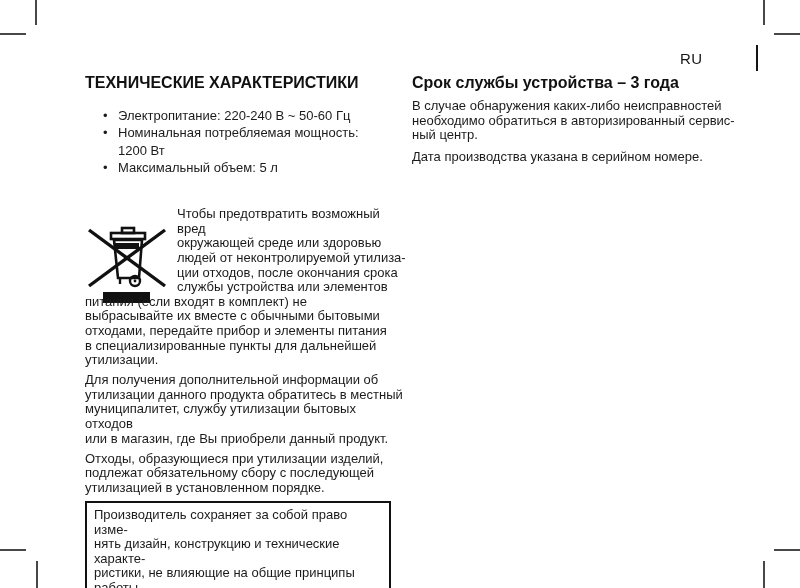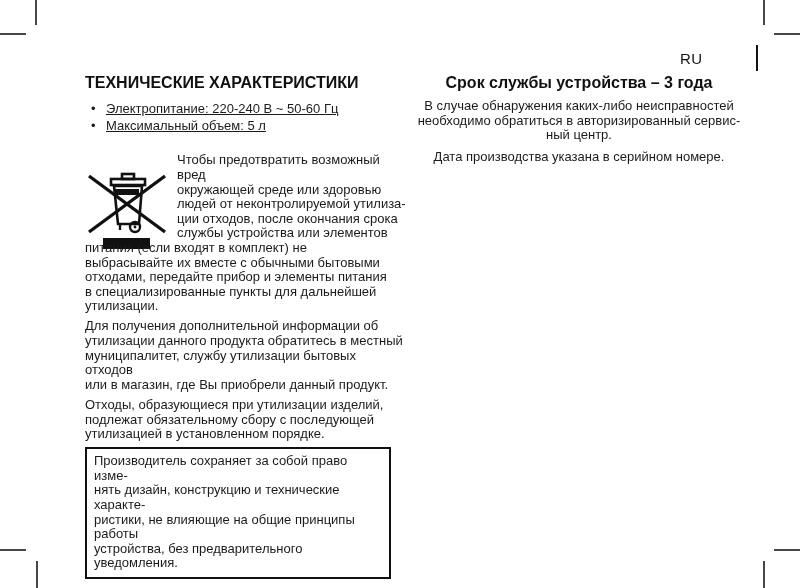--- a/index.html
+++ b/index.html
@@ -14,26 +14,26 @@
 
   .page-header{
     position:absolute;top:45px;left:680px;height:26px;
     display:flex;align-items:center;font-size:15px;color:#141414;gap:44px;
   }
   .page-header .lang{letter-spacing:0.5px;}
   .page-header .sep{width:2px;height:26px;background:#141414;margin:0 7px 0 9px;}
 
   .col{position:absolute;top:75px;font-size:13px;line-height:14.6px;}
   .col-left{left:85px;width:322px;}
-  .col-right{left:412px;width:334px;text-align:center;}
+  .col-right{left:412px;width:334px;}
 
   h1,h3{font-size:16px;font-weight:bold;margin:0 0 9px 0;line-height:16px;color:#111;}
   h2{font-size:19px;font-weight:bold;margin:9px 0 6px 0;line-height:22px;color:#111;letter-spacing:0.2px;}
 
-  ul.specs{list-style:none;margin:4px;padding:0;text-decoration:underline;}
+  ul.specs{list-style:none;margin:16px;padding:0;}
   ul.specs li{
     position:relative;padding-left:17px;line-height:17.4px;
   }
   ul.specs li::before{
     content:"\2022";position:absolute;left:2px;top:0;
   }
 
   .para{margin:0 0 5.5px 0;white-space:pre-line;}
   .para.flow{overflow:visible;}
 
@@ -65,20 +65,21 @@
 <div class="page-header">
   <span class="lang">RU</span>
   <span class="sep"></span>
   <span class="num">37</span>
 </div>
 
 <div class="col col-left">
   <h1>ТЕХНИЧЕСКИЕ ХАРАКТЕРИСТИКИ</h1>
   <ul class="specs">
     <li>Электропитание: 220-240 В ~ 50-60 Гц</li>
+    <li>Номинальная потребляемая мощность: 1200 Вт</li>
     <li>Максимальный объем: 5 л</li>
   </ul>
 
 
   <div class="para flow">
     <span class="weee-float">
       <svg width="86" height="82" viewBox="0 0 86 82" xmlns="http://www.w3.org/2000/svg">
 
         <rect x="37" y="4" width="12" height="5" fill="none" stroke="#111" stroke-width="2.6"></rect>
 

